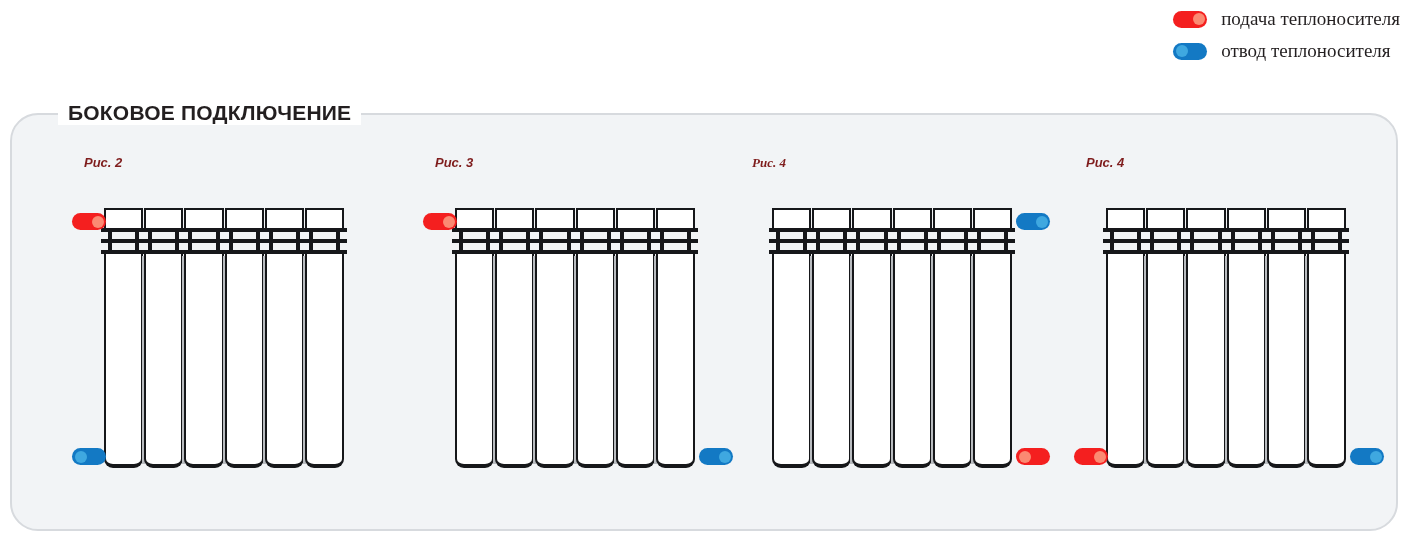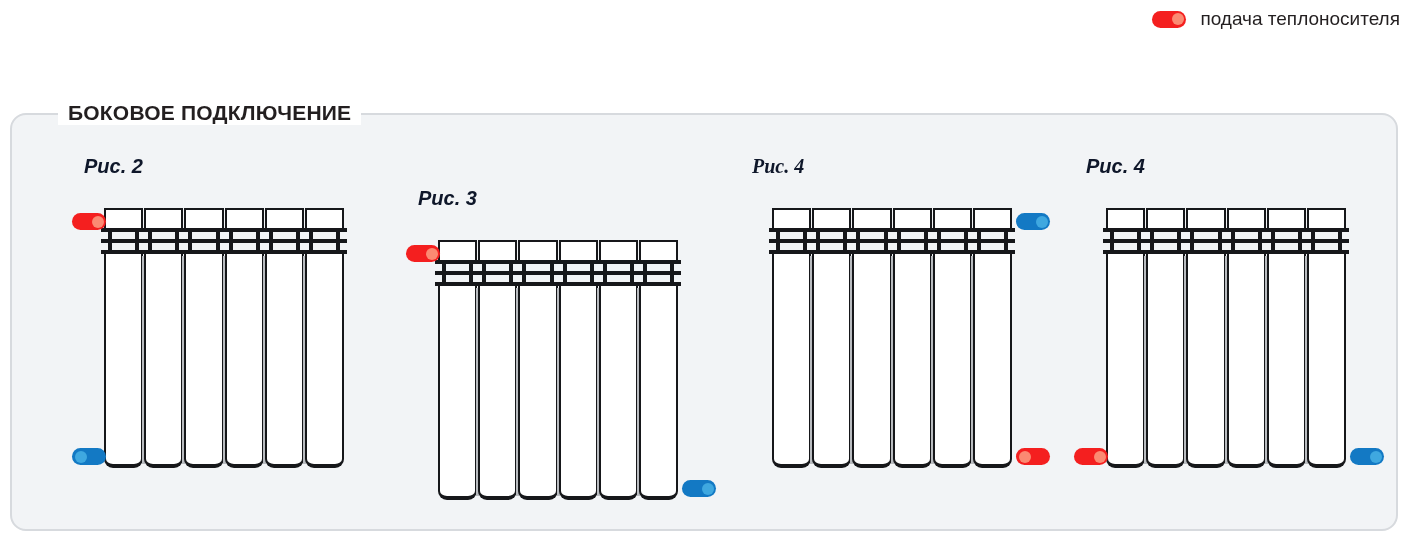--- a/index.html
+++ b/index.html
@@ -23,20 +23,21 @@
     display: flex;
     flex-direction: column;
     gap: 10px;
     align-items: flex-start;
   }
   .legend-row {
     display: flex;
     align-items: center;
     gap: 14px;
     height: 22px;
+    font-family: Liberation Serif, serif;
   }
   .legend-label {
     font-size: 19px;
     color: #231f20;
     white-space: nowrap;
     line-height: 22px;
   }
 
   
   .pill {
@@ -63,21 +64,21 @@
   
   .panel {
     position: absolute;
     left: 10px;
     top: 113px;
     width: 1388px;
     height: 418px;
     box-sizing: border-box;
     background: #f2f4f6;
     border: 2px solid #d7dade;
-    border-radius: 16px;
+    border-radius: 28px;
   }
   .panel-title {
     position: absolute;
     left: 46px;
     top: -14px;
     background: #ffffff;
     padding: 0 10px;
     font-size: 21px;
     font-weight: bold;
     color: #231f20;
@@ -93,32 +94,32 @@
     width: 100%;
     height: 100%;
   }
   .figure {
     position: absolute;
     top: 40px;
     width: 334px;
     height: 320px;
   }
   .figure.f0 { left: 48px; }
-  .figure.f1 { left: 382px; margin-top: 32px; }
+  .figure.f1 { left: 399px; }
   .figure.f2 { left: 716px; font-family: Liberation Serif, serif; }
   .figure.f3 { left: 1050px; }
 
   .fig-caption {
     position: absolute;
     left: 24px;
     top: 0;
-    font-size: 20px;
+    font-size: 13px;
     font-style: italic;
     font-weight: bold;
-    color: #0f172a;
+    color: #7f1d1d;
     white-space: nowrap;
   }
 
   
   .radiator {
     position: absolute;
     left: 44px;
     top: 53px;
     width: 240px;
     height: 260px;
@@ -204,20 +205,26 @@
 </head>
 <body>
 
 <div class="legend">
   <div class="legend-row">
     <span class="pill red">
       <span class="knob right"></span>
     </span>
     <span class="legend-label">подача теплоносителя</span>
   </div>
+  <div class="legend-row">
+    <span class="pill blue">
+      <span class="knob left"></span>
+    </span>
+    <span class="legend-label">отвод теплоносителя</span>
+  </div>
 </div>
 
 <div class="panel">
   <div class="panel-title">БОКОВОЕ ПОДКЛЮЧЕНИЕ</div>
 
   <div class="figures">
 
     <div class="figure f0">
       <div class="fig-caption">Рис. 2</div>
       <div class="radiator">

